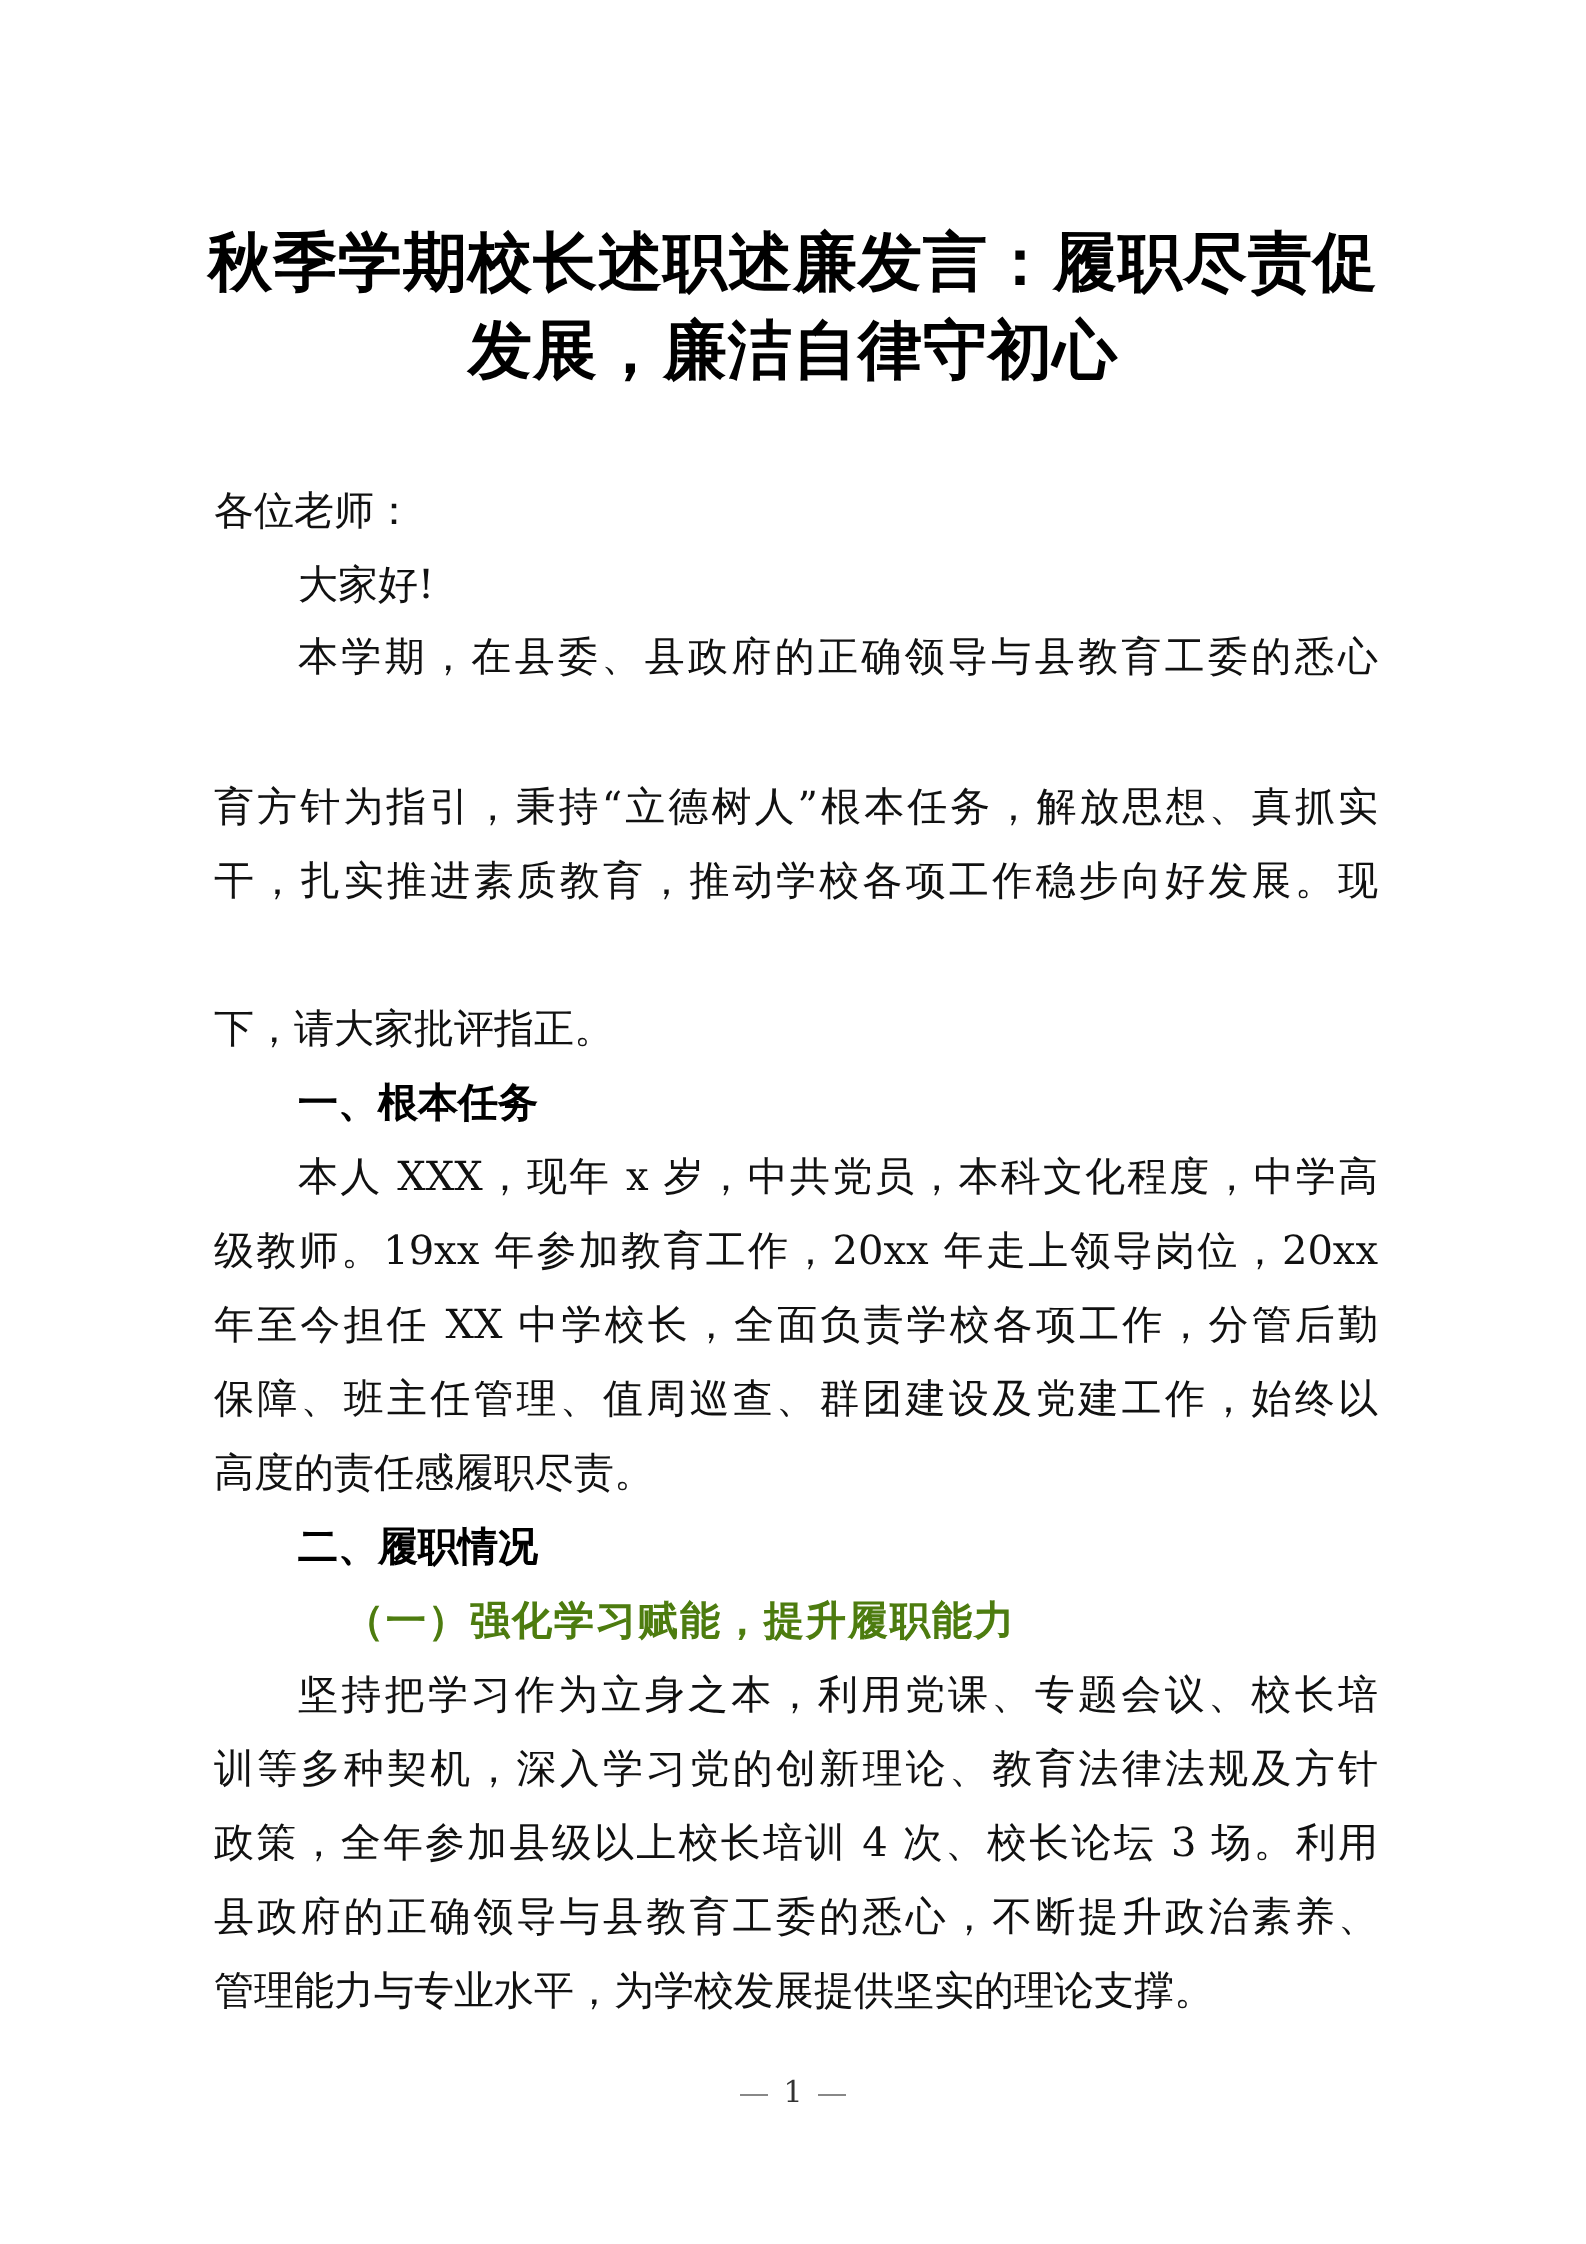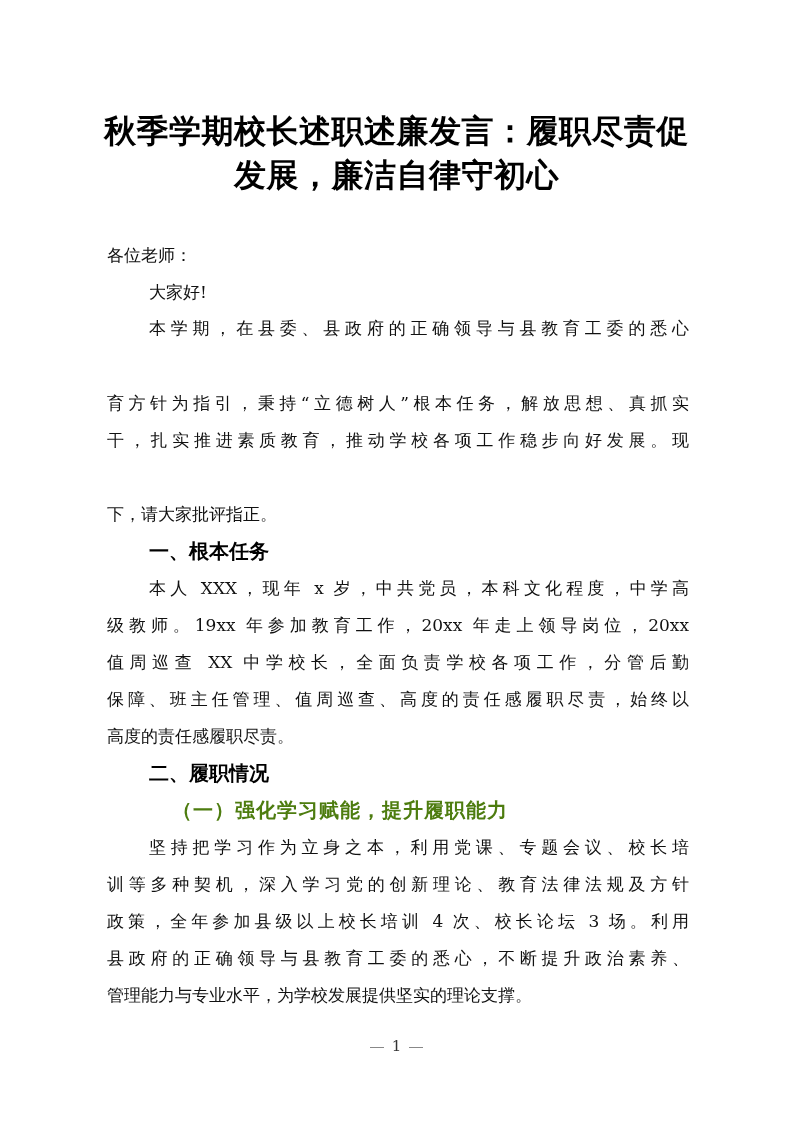--- a/index.html
+++ b/index.html
@@ -1,21 +1,21 @@
 <!DOCTYPE html>
 <html><head>
 <meta charset="utf-8">
 <style>
   html, body { margin:0; padding:0; background:#ffffff; }
   body { width:793px; height:1122px; position:relative; overflow:hidden; color:#000; }
   .page { position:absolute; left:0; top:0; width:793px; height:1122px; background:#fff; }
   .title { position:absolute; left:100px; width:593px; text-align:center;
            font-family:Liberation Mono, monospace; font-weight:bold; font-size:32px; line-height:44px; color:#000; letter-spacing:0.5px; }
   .line { position:absolute; left:107px; width:582px; height:30px;
-          font-family:"DejaVu Serif", serif; font-size:17px; line-height:30px; white-space:nowrap;
+          font-family:"DejaVu Serif", serif; font-size:20px; line-height:30px; white-space:nowrap;
           text-align:justify; text-align-last:justify; color:#111; }
   .line.last { text-align-last:left; }
   .line.indent { left:149px; width:540px; }
   .heading { position:absolute; left:149px; font-family:"DejaVu Sans", sans-serif; font-weight:bold; font-size:20px; line-height:30px; color:#000; white-space:nowrap; }
   .subheading { position:absolute; left:140px; font-family:"DejaVu Serif", serif; font-weight:bold; font-size:20px; line-height:30px; color:#4d7c0f; white-space:nowrap; letter-spacing:1px;margin-left:32px; }
   .footer { position:absolute; top:1037px; left:0; width:793px; text-align:center; font-family:"DejaVu Serif", serif; font-size:15px; color:#333; }
   .footer .dash { display:inline-block; width:14px; height:1px; background:#888; vertical-align:middle; margin:0 8px; }
 </style>
 </head>
 <body>
@@ -29,22 +29,22 @@
   <div class="line last indent" style="top:277px;">大家好!</div>
 
   <div class="line indent" style="top:314px;font-family:Liberation Serif, serif;">本学期，在县委、县政府的正确领导与县教育工委的悉心</div>
   <div class="line" style="top:388px;">育方针为指引，秉持“立德树人”根本任务，解放思想、真抓实</div>
   <div class="line" style="top:425px;">干，扎实推进素质教育，推动学校各项工作稳步向好发展。现</div>
   <div class="line last" style="top:499px;">下，请大家批评指正。</div>
 
   <div class="heading" style="top:536px;">一、根本任务</div>
   <div class="line indent" style="top:573px;">本人 XXX，现年 x 岁，中共党员，本科文化程度，中学高</div>
   <div class="line" style="top:610px;">级教师。19xx 年参加教育工作，20xx 年走上领导岗位，20xx</div>
-  <div class="line" style="top:647px;">值周巡查 XX 中学校长，全面负责学校各项工作，分管后勤</div>
-  <div class="line" style="top:684px;">保障、班主任管理、值周巡查、高度的责任感履职尽责，始终以</div>
+  <div class="line" style="top:647px;">年至今担任 XX 中学校长，全面负责学校各项工作，分管后勤</div>
+  <div class="line" style="top:684px;">保障、班主任管理、值周巡查、群团建设及党建工作，始终以</div>
   <div class="line last" style="top:721px;">高度的责任感履职尽责。</div>
 
   <div class="heading" style="top:758px;">二、履职情况</div>
   <div class="subheading" style="top:795px;">（一）强化学习赋能，提升履职能力</div>
   <div class="line indent" style="top:832px;">坚持把学习作为立身之本，利用党课、专题会议、校长培</div>
   <div class="line" style="top:869px;">训等多种契机，深入学习党的创新理论、教育法律法规及方针</div>
   <div class="line" style="top:906px;">政策，全年参加县级以上校长培训 4 次、校长论坛 3 场。利用</div>
   <div class="line" style="top:943px;">县政府的正确领导与县教育工委的悉心，不断提升政治素养、</div>
   <div class="line last" style="top:980px;">管理能力与专业水平，为学校发展提供坚实的理论支撑。</div>
 

